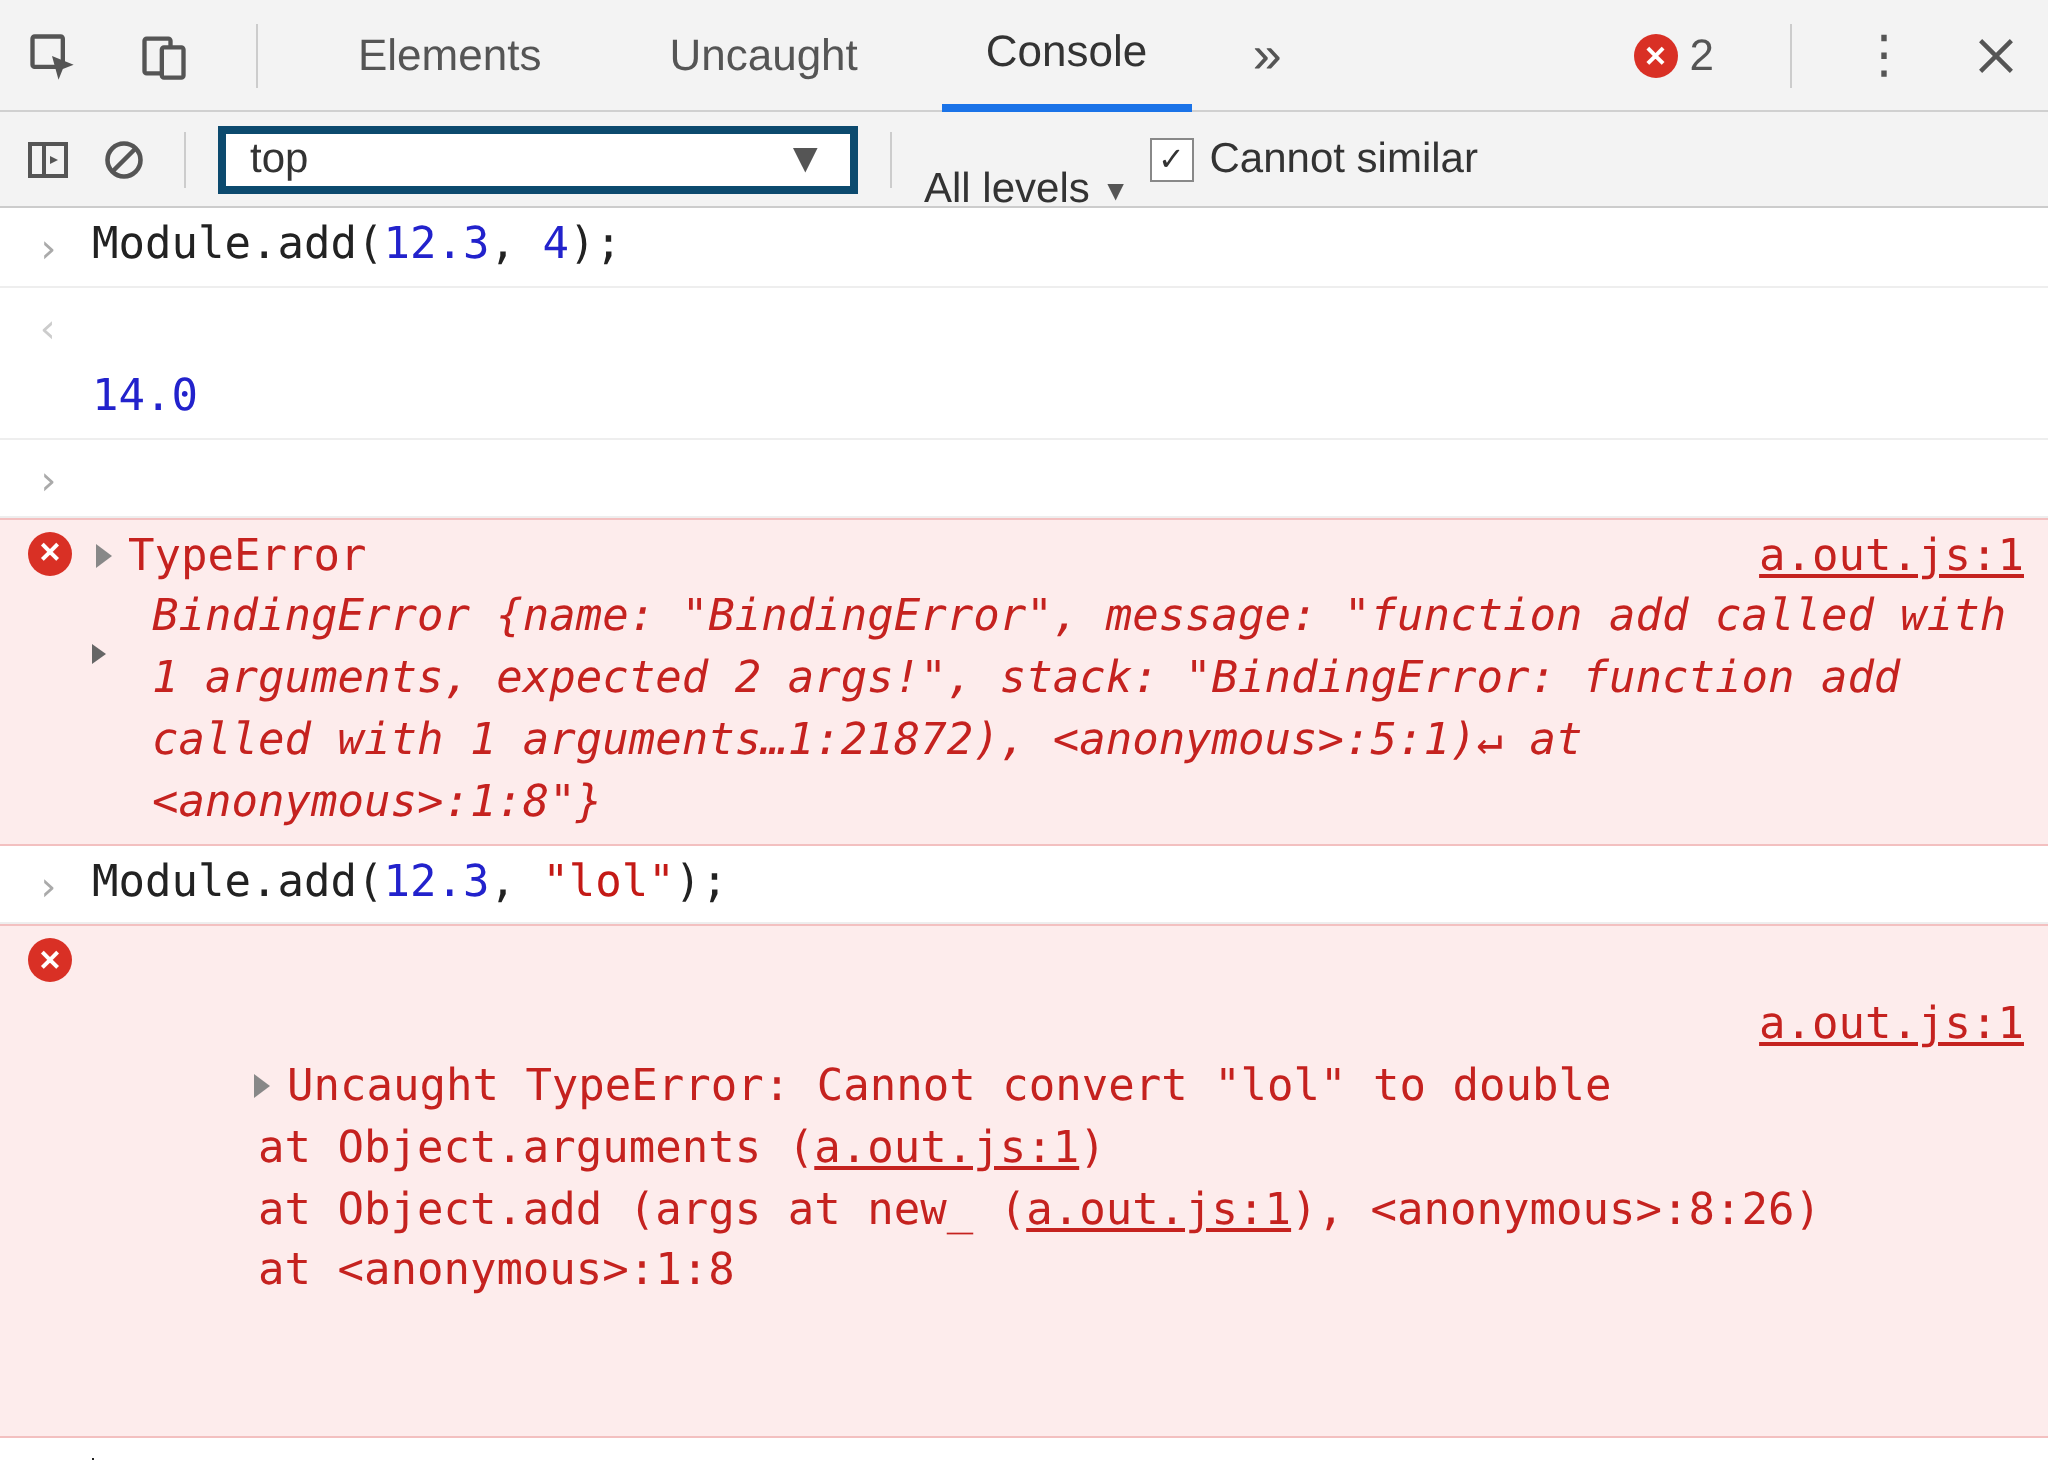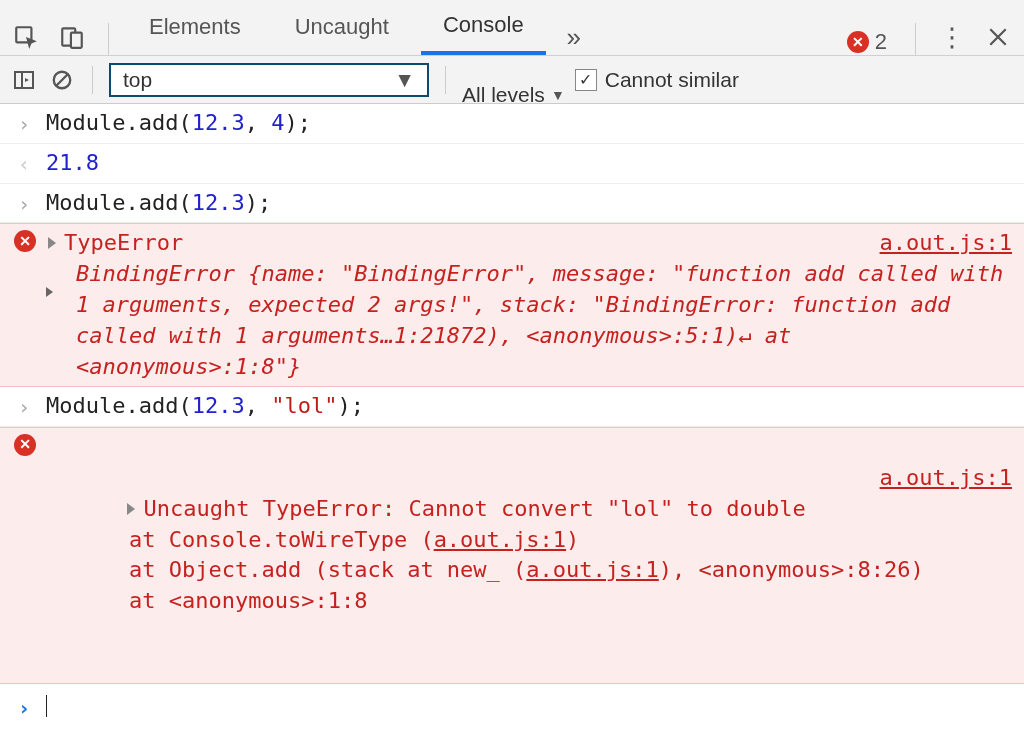--- a/index.html
+++ b/index.html
@@ -10,26 +10,26 @@
     color: #222;
     width: 1024px;
     height: 730px;
     overflow: hidden;
   }
   .mono { font-family: Menlo, Consolas, "Courier New", monospace; }
 
   
   .tabbar {
     display: flex;
-    align-items: flex-end;
+    align-items: center;
     height: 56px;
     border-bottom: 1px solid #d0d0d0;
     background: #f3f3f3;
     padding: 0 8px;
-    gap: 10px;
+    gap: 20px;
   }
   .tabbar .sep {
     width: 1px; height: 32px; background: #ccc; margin: 0 8px;
   }
   .icon-btn {
     width: 36px; height: 36px;
     display:flex; align-items:center; justify-content:center;
     color:#555;
   }
   .tab {
@@ -63,21 +63,21 @@
     padding:0 10px; gap:10px;
     background:#f3f3f3;
     font-size:21px;
     color:#333;
   }
   .toolbar .sep { width:1px; height:28px; background:#ccc; margin:0 6px; }
   .ctx-select {
     flex:0 0 320px;
     height:34px;
     display:flex; align-items:center; justify-content:space-between;
-    padding:0 12px; background:#fff; border:2px solid #0c4a6e;
+    padding:0 12px; background:#fff; border:4px solid #0c4a6e;
     color:#333;
   }
   .filter-input {
     height:34px; border:1px solid #e4e4e4; background:#fff;
     padding:0 10px; font-size:20px; color:#333; width:92px;
     font-family: inherit;
   }
   .levels {
     display:flex; align-items:center; gap:6px; color:#333;margin-top:31px;
   }
@@ -97,21 +97,21 @@
     border-bottom:1px solid #eee;
     gap:12px;
     line-height:1.4;
   }
   .row .gutter {
     width:20px; flex:none; text-align:center;
     color:#aaa; font-family:Menlo,Consolas,monospace;
     font-size:20px; padding-top:2px;
   }
   .row .content { flex:1; font-family:Menlo,Consolas,monospace; }
-  .blue { color:#2222cc; }
+  .blue { color:#2222cc;margin-top:36px; }
   .row.return .gutter { color:#ccc; }
   .row.error {
     background:#fdecec;
     border-top:1px solid #f3c0c0;
     border-bottom:1px solid #f3c0c0;
   }
   .row.error .gutter-icon {
     width:22px; height:22px; border-radius:50%;
     background:#d93025; color:#fff; font-size:14px; font-weight:bold;
     display:flex; align-items:center; justify-content:center;
@@ -209,28 +209,25 @@
 
   <div class="row">
     <div class="gutter">›</div>
     <div class="content mono">
       <span>Module.add(</span><span class="blue">12.3</span><span>, </span><span class="blue">4</span><span>);</span>
     </div>
   </div>
 
   <div class="row return">
     <div class="gutter">‹</div>
-    <div class="content mono blue">21.8</div>
+    <div class="content mono blue">14.0</div>
   </div>
 
   <div class="row">
     <div class="gutter">›</div>
-    <div class="content mono">
-      <span>Module.add(</span><span class="blue">12.3</span><span>);</span>
-    </div>
   </div>
 
   <div class="row error">
     <div class="gutter-icon">✕</div>
     <div class="content mono">
       <span class="srcloc red">a.out.js:1</span>
       <span class="disclose"></span><span>TypeError</span>
       <div class="err-body italic" style="position:relative;">
         <span class="disclose small" style="position:absolute;left:-2px;top:28px;border-left-color:#666;"></span>
         <span>BindingError {name: "BindingError", message: "function add called with 1 arguments, expected 2 args!", stack: "BindingError: function add called with 1 arguments…1:21872), &lt;anonymous&gt;:5:1)↵    at &lt;anonymous&gt;:1:8"}</span>
@@ -243,22 +240,22 @@
     <div class="content mono">
       <span>Module.add(</span><span class="blue">12.3</span><span>, </span><span style="color:#c41a16;">"lol"</span><span>);</span>
     </div>
   </div>
 
   <div class="row error">
     <div class="gutter-icon">✕</div>
     <div class="content mono" style="white-space:pre-wrap;">
       <span class="srcloc red">a.out.js:1</span>
       <span class="disclose"></span><span>Uncaught TypeError: Cannot convert "lol" to double</span>
-<div class="err-stack"><span>    at Console.toWireType (</span><span class="err-inline-link">a.out.js:1</span><span>)</span>
-<span>    at Object.add (stack at new_ (</span><span class="err-inline-link">a.out.js:1</span><span>), &lt;anonymous&gt;:8:26)</span>
+<div class="err-stack"><span>    at Object.arguments (</span><span class="err-inline-link">a.out.js:1</span><span>)</span>
+<span>    at Object.add (args at new_ (</span><span class="err-inline-link">a.out.js:1</span><span>), &lt;anonymous&gt;:8:26)</span>
 <span>    at &lt;anonymous&gt;:1:8</span></div>
     </div>
   </div>
 
   <div class="row prompt" style="border-bottom:none;padding-top:8px;">
     <div class="gutter">›</div>
     <div class="content mono"><span class="caret"></span></div>
   </div>
 
 </div>

